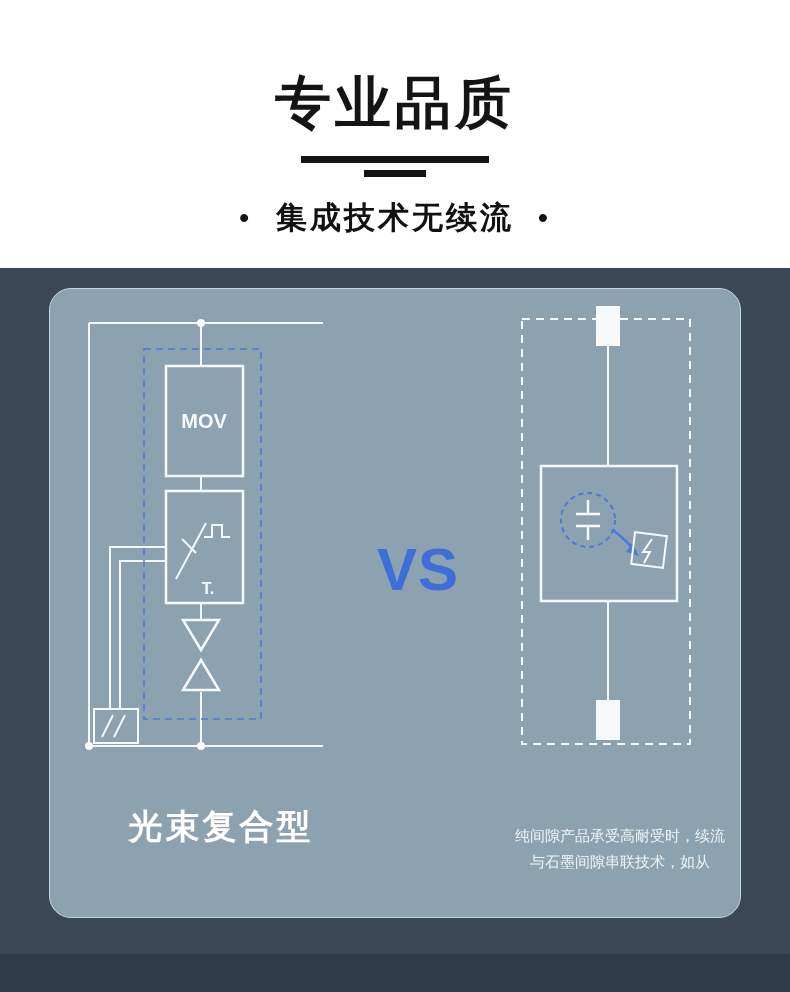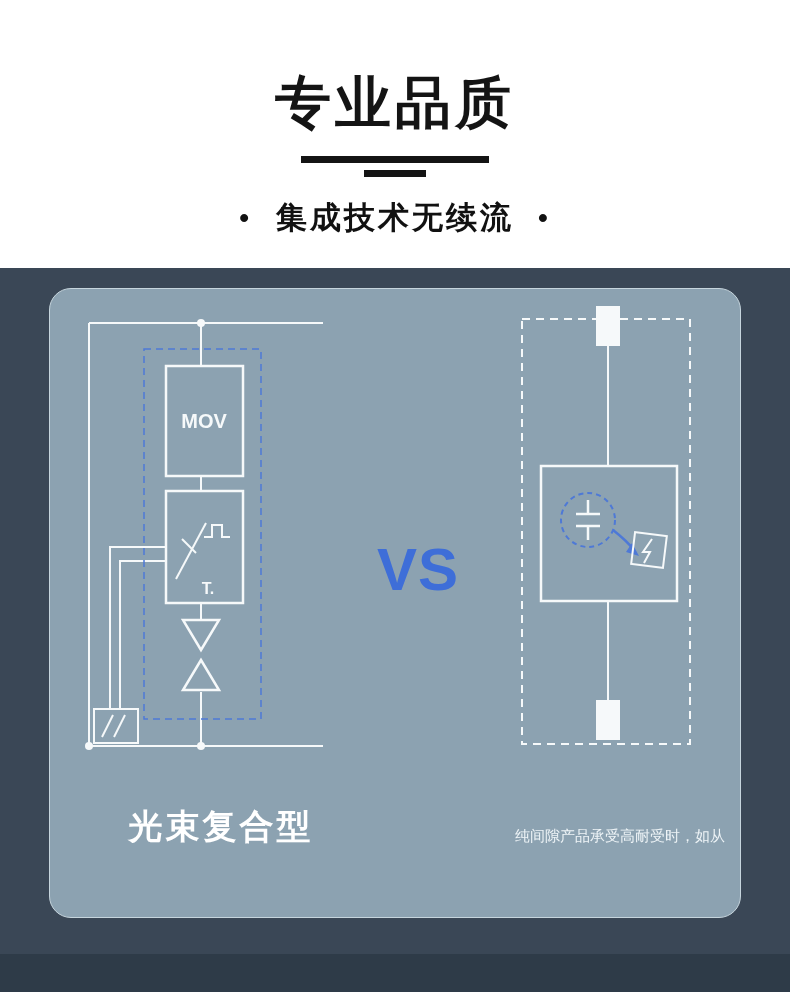--- a/index.html
+++ b/index.html
@@ -130,21 +130,22 @@
           <rect x="133" y="230" width="32" height="32" fill="none" stroke="#F6F9FA" stroke-width="2" transform="rotate(7 149 246)"></rect>
           <polyline points="152,235 143,248 150,248 144,259" fill="none" stroke="#F6F9FA" stroke-width="2"></polyline>
         </g>
         <line x1="108" y1="297" x2="108" y2="396" stroke="#F6F9FA" stroke-width="2"></line>
         <rect x="96" y="396" width="24" height="40" fill="#F6F9FA"></rect>
       </svg>
 
       <div class="caption caption-left">光束复合型</div>
 
       <div class="desc desc-right">
-        <span>纯间隙产品承受高耐受时，如从</span>
+        <span>纯间隙产品承受高耐受时，续流</span>
+        <span>与石墨间隙串联技术，如从</span>
       </div>
 
     </section>
 
     <div class="footer-band"></div>
   </main>
 
 </div>
 
 </body></html>

